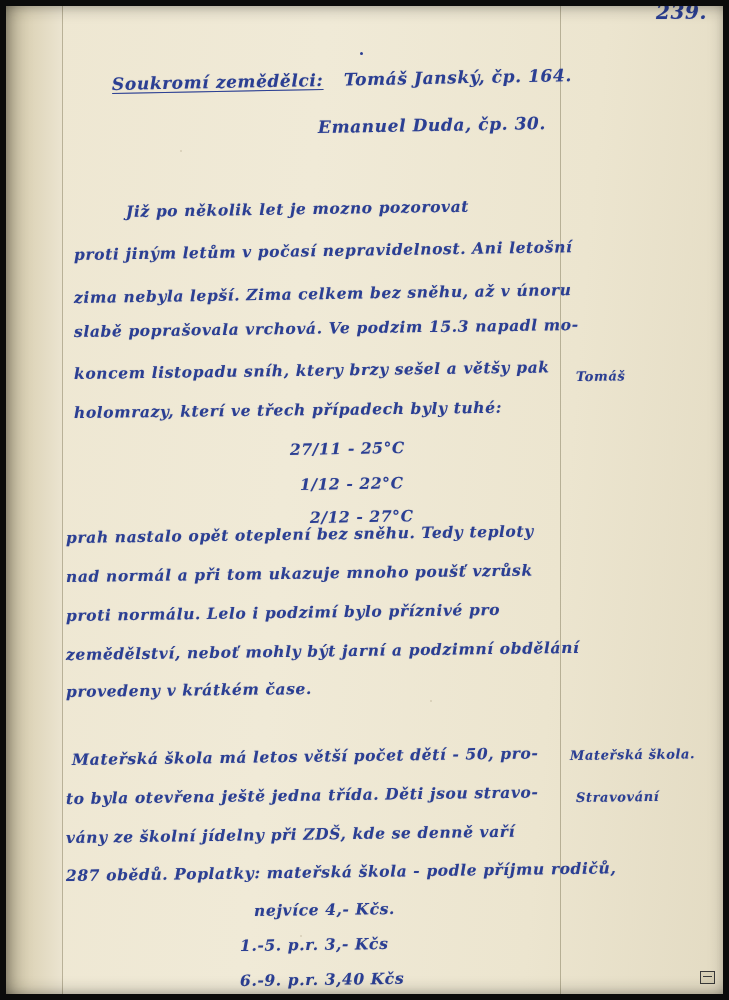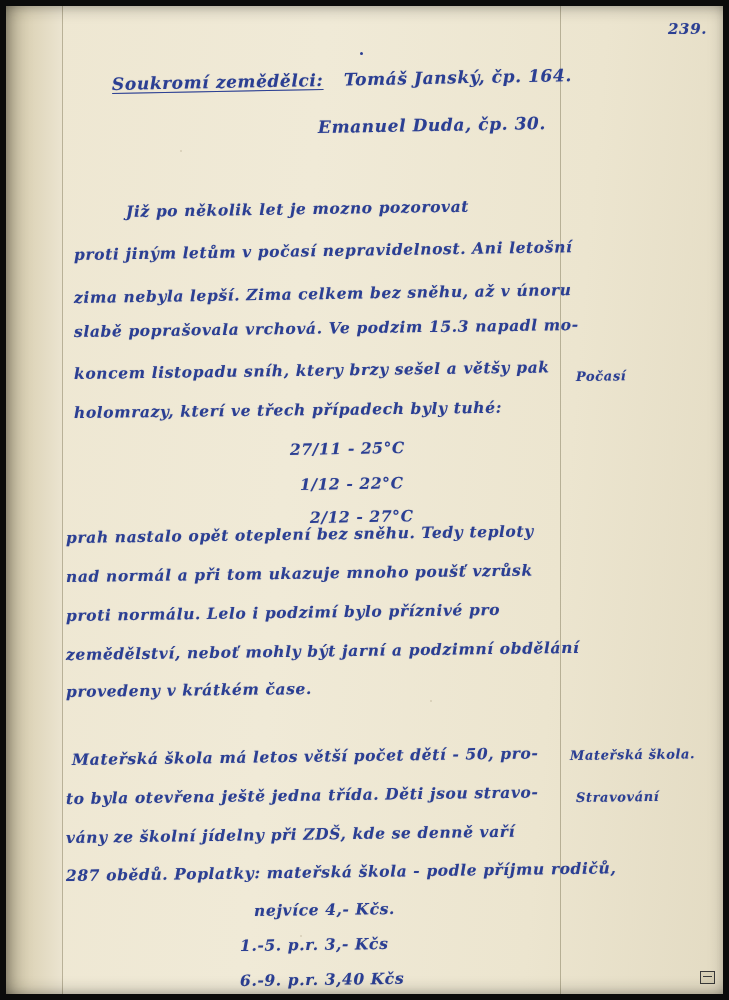--- a/index.html
+++ b/index.html
@@ -44,21 +44,21 @@
     color:#2b3f93;
     font-family:"DejaVu Serif",serif;
     font-style:italic;
     font-weight:600;
     letter-spacing:.6px;
     white-space:nowrap;
     transform-origin:left center;
     z-index:6;
     text-shadow:0 0 1px rgba(43,63,147,.35);
   }
-  .pg{right:22px;top:20px;font-size:15px;}
+  .pg{right:22px;top:0;font-size:20px;}
   .title{left:112px;top:74px;font-size:17px;transform:rotate(-1.1deg);}
   .title u{text-decoration:underline;text-underline-offset:3px;}
   .subtitle{left:318px;top:117px;font-size:17px;transform:rotate(-1.0deg);}
 
   .body-line{font-size:15.5px;}
   .temp{font-size:15.5px;}
   .marg{font-size:13px;color:#2b3f93;}
 
   .dot{position:absolute;left:360px;top:52px;width:3px;height:3px;border-radius:50%;background:#2b3f93;z-index:6;}
 
@@ -111,21 +111,21 @@
 
   <div class="hand body-line" style="left:72px;top:750px;transform:rotate(-0.8deg);">Mateřská škola má letos větší počet dětí - 50, pro-</div>
   <div class="hand body-line" style="left:66px;top:789px;transform:rotate(-0.8deg);">to byla otevřena ještě jedna třída. Děti jsou stravo-</div>
   <div class="hand body-line" style="left:66px;top:828px;transform:rotate(-0.8deg);">vány ze školní jídelny při ZDŠ, kde se denně vaří</div>
   <div class="hand body-line" style="left:66px;top:866px;transform:rotate(-0.8deg);">287 obědů. Poplatky: mateřská škola - podle příjmu rodičů,</div>
   <div class="hand body-line" style="left:254px;top:901px;transform:rotate(-0.8deg);">nejvíce 4,- Kčs.</div>
 
   <div class="hand body-line" style="left:240px;top:936px;transform:rotate(-0.8deg);">1.-5. p.r.   3,- Kčs</div>
   <div class="hand body-line" style="left:240px;top:971px;transform:rotate(-0.8deg);">6.-9. p.r.   3,40 Kčs</div>
 
-  <div class="hand marg" style="left:576px;top:369px;transform:rotate(-0.8deg);">Počasí</div>
+  <div class="hand marg" style="left:576px;top:369px;transform:rotate(-0.8deg);">Tomáš</div>
   <div class="hand marg" style="left:570px;top:748px;transform:rotate(-0.8deg);">Mateřská škola.</div>
   <div class="hand marg" style="left:576px;top:790px;transform:rotate(-0.8deg);">Stravování</div>
 
   <div class="speck" style="left:180px;top:150px;width:2px;height:2px;"></div>
   <div class="speck" style="left:430px;top:700px;width:2px;height:2px;"></div>
   <div class="speck" style="left:300px;top:935px;width:2px;height:2px;"></div>
 
   <div class="corner-mark"></div>
 </div>
 

